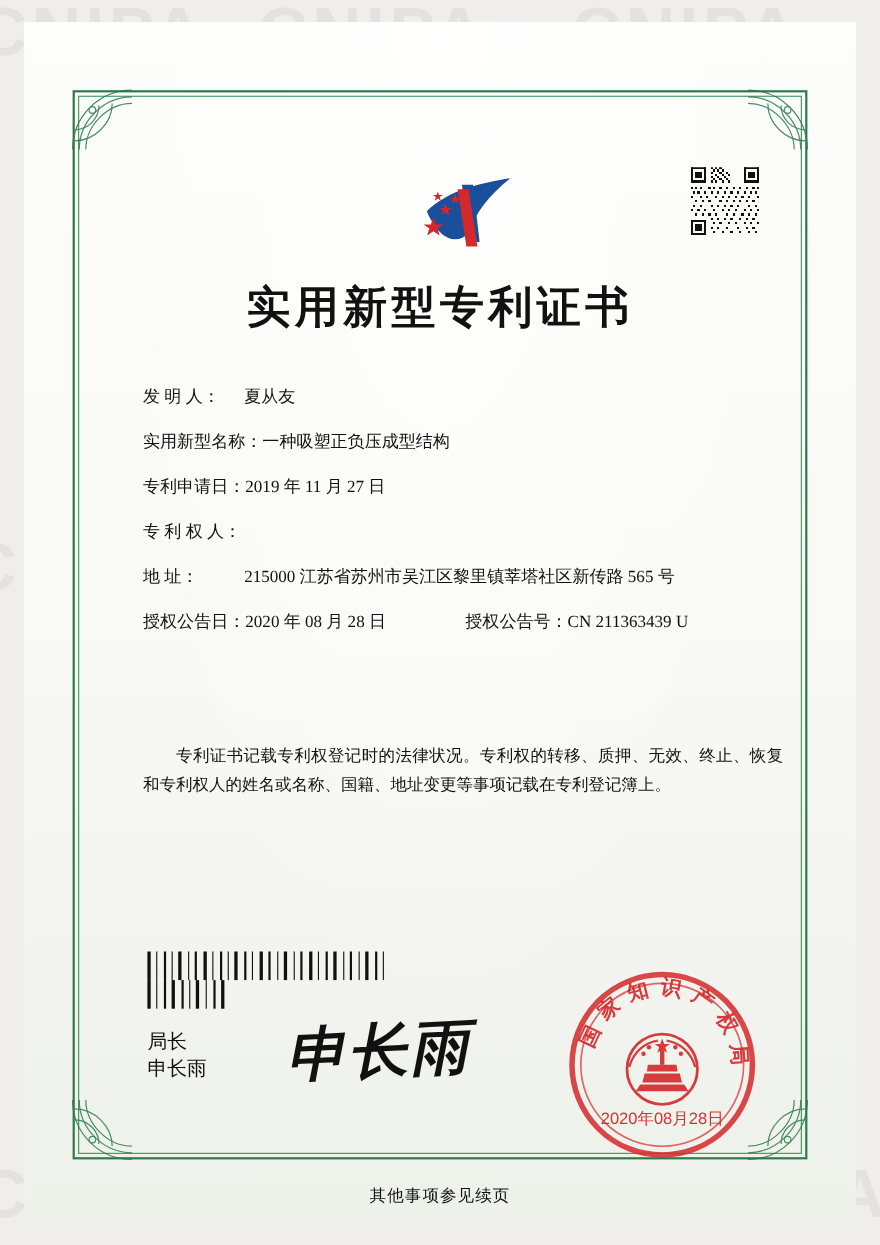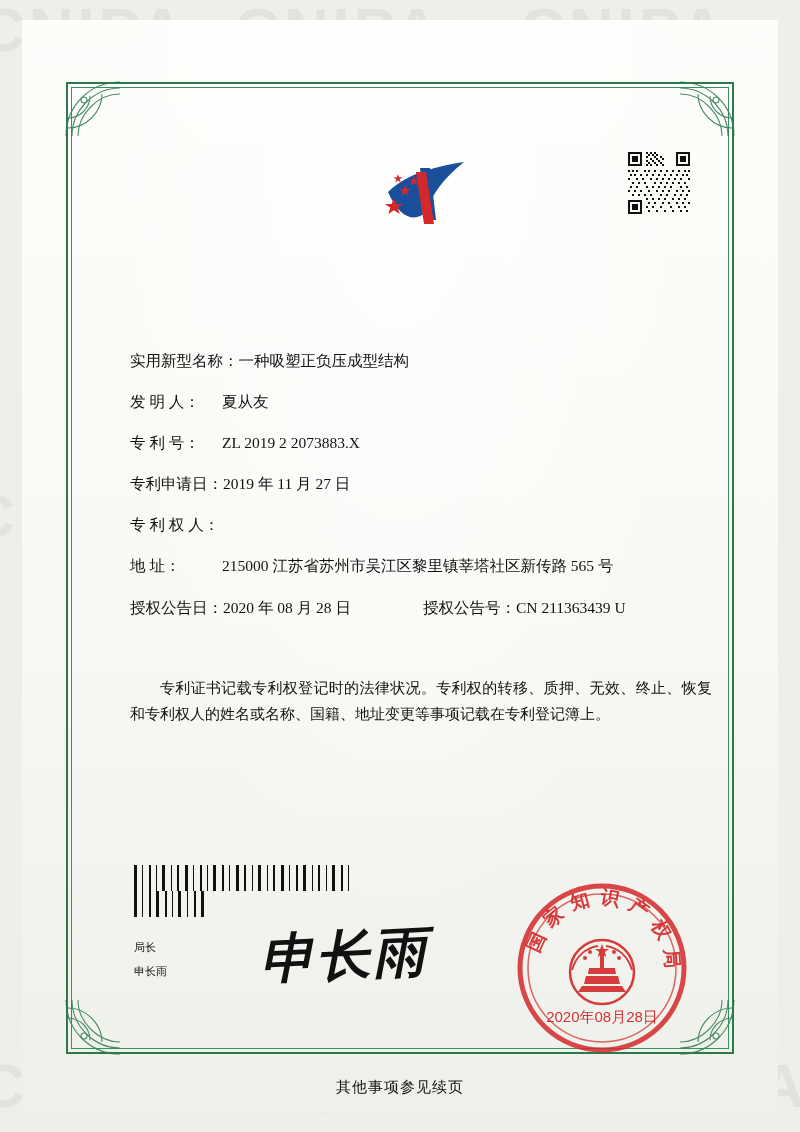--- a/index.html
+++ b/index.html
@@ -85,21 +85,21 @@
     position:absolute;left:108px;top:655px;width:582px;
     font-size:15px;line-height:26px;color:#111;text-align:justify;
   }
   .para p{margin:0 0 2px 0;text-indent:2em;}
 
   
   .barcode{position:absolute;left:112px;top:845px;height:26px;width:220px;}
   .barcode i{display:inline-block;height:26px;background:#111;vertical-align:top;}
 
   
-  .sig-label{position:absolute;left:112px;top:915px;font-size:11px;line-height:24px;color:#111;}
+  .sig-label{position:absolute;left:112px;top:915px;font-size:18px;line-height:24px;color:#111;}
   .sig-hand{
     position:absolute;left:238px;top:900px;
     font-family:"Liberation Serif","DejaVu Serif",serif;
     font-size:54px;color:#111;font-style:italic;font-weight:bold;
     letter-spacing:2px;transform:rotate(-3deg);
   }
 
   
   .seal{position:absolute;left:492px;top:860px;width:176px;height:176px;}
 
@@ -336,33 +336,30 @@
           <rect x="10" y="29" width="1" height="1"></rect>
             <rect x="14" y="29" width="1" height="1"></rect>
             <rect x="18" y="29" width="1" height="1"></rect>
             <rect x="22" y="29" width="1" height="1"></rect>
           <rect x="26" y="29" width="1" height="1"></rect>
             <rect x="29" y="29" width="1" height="1"></rect>
         </g>
       </svg>
     </div>
 
+    <div class="title">实用新型专利证书</div>
 
     <div class="fields">
+      <div class="row">
+        <div class="lbl">发 明 人：</div>
+        <div class="val">夏从友</div>
+      </div>
       <div class="row">
         <div class="lbl">实用新型名称：</div>
         <div class="val">一种吸塑正负压成型结构</div>
-      </div>
-      <div class="row">
-        <div class="lbl">发 明 人：</div>
-        <div class="val">夏从友</div>
-      </div>
-      <div class="row">
-        <div class="lbl">专 利 号：</div>
-        <div class="val">ZL 2019 2 2073883.X</div>
       </div>
       <div class="row">
         <div class="lbl">专利申请日：</div>
         <div class="val">2019 年 11 月 27 日</div>
       </div>
       <div class="row">
         <div class="lbl">专 利 权 人：</div>
       </div>
       <div class="row">
         <div class="lbl">地 址：</div>

